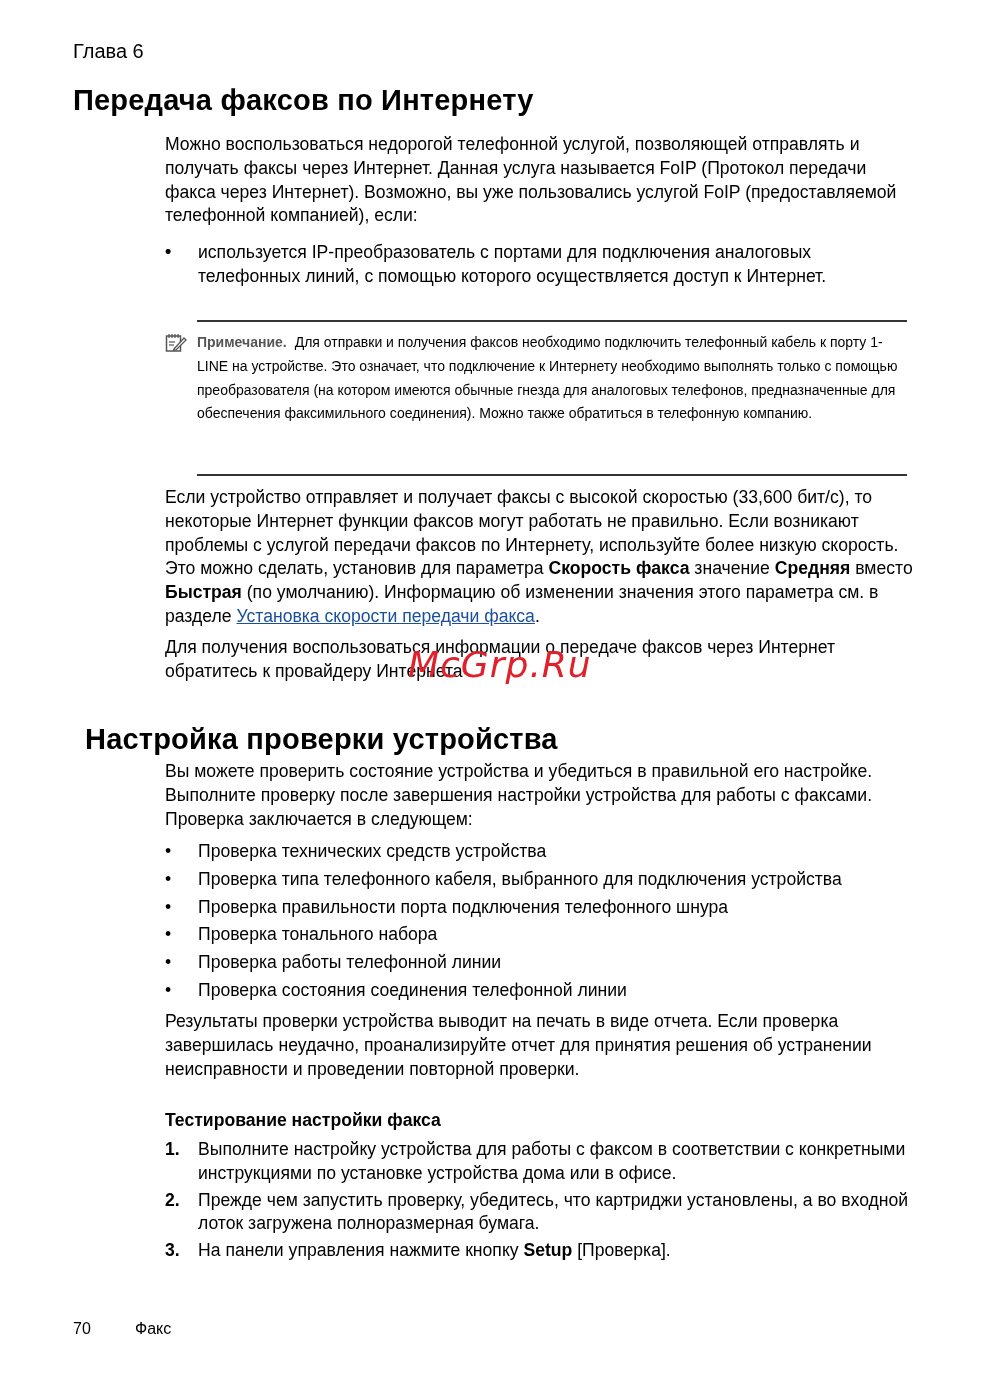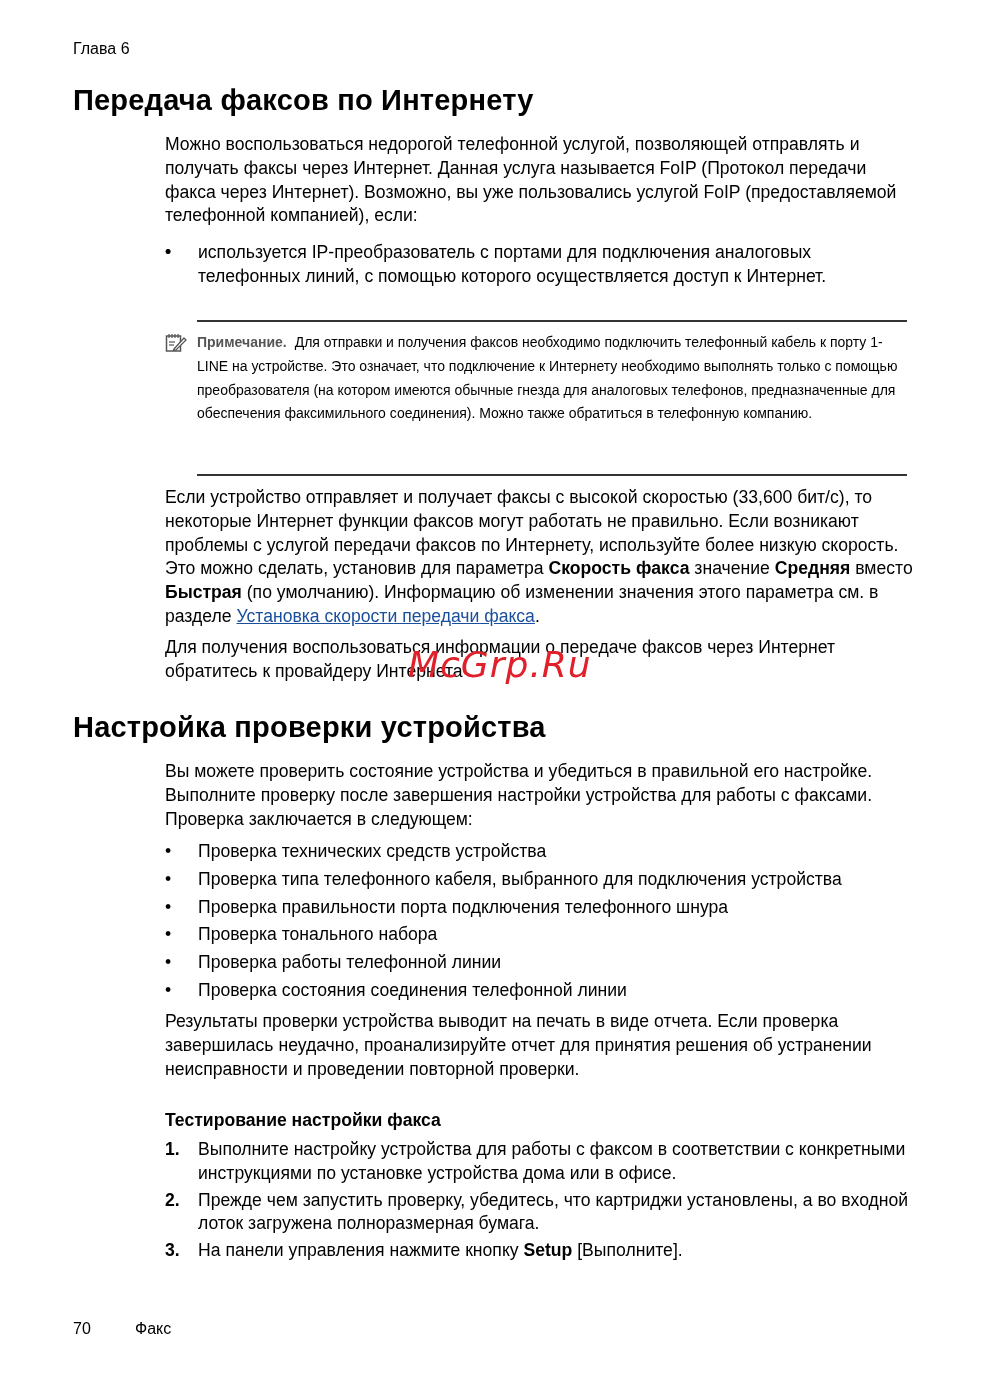--- a/index.html
+++ b/index.html
@@ -1,20 +1,20 @@
 <!DOCTYPE html>
 <html><head>
 <meta charset="utf-8">
 <style>
   html, body { margin: 0; padding: 0; background: #ffffff; }
   body {
     width: 1000px; height: 1385px; position: relative; overflow: hidden;
     font-family: "Liberation Sans", sans-serif; color: #000;
   }
-  .chapter { position: absolute; left: 73px; top: 40px; font-size: 16px; }
+  .chapter { position: absolute; left: 73px; top: 40px; font-size: 20px; }
   .h1 { position: absolute; left: 73px; font-size: 29px; font-weight: bold; letter-spacing: 0.2px; }
   .block { position: absolute; left: 165px; width: 750px; font-size: 17.6px; line-height: 23.8px; }
   p { margin: 0; }
   .bullets { list-style: none; margin: 0; padding: 0; }
   .bullets li { position: relative; padding-left: 33px; margin-bottom: 4px; }
   .bullets li .dot { position: absolute; left: 0; top: 0; }
   .rule { position: absolute; left: 197px; width: 710px; height: 2px; background: #333; }
   .note { position: absolute; left: 165px; top: 331px; width: 745px; font-size: 14px; line-height: 23.8px; }
   .note-icon { position: absolute; left: 0; top: 2px; width: 22px; height: 20px; }
   .note-body { padding-left: 32px; }
@@ -72,21 +72,21 @@
 <div class="block" style="top:486px;">
   <p><span>Если устройство отправляет и получает факсы с высокой скоростью (33,600 бит/с), то некоторые Интернет функции факсов могут работать не правильно. Если возникают проблемы с услугой передачи факсов по Интернету, используйте более низкую скорость. Это можно сделать, установив для параметра </span><b>Скорость факса</b><span> значение </span><b>Средняя</b><span> вместо </span><b>Быстрая</b><span> (по умолчанию). Информацию об изменении значения этого параметра см. в разделе </span><a class="link">Установка скорости передачи факса</a><span>.</span></p>
 </div>
 
 <div class="block" style="top:636px;">
   <p>Для получения воспользоваться информации о передаче факсов через Интернет обратитесь к провайдеру Интернета</p>
 </div>
 
 <div class="watermark">McGrp.Ru</div>
 
-<h1 class="h1" style="top:711px;margin:0;">Настройка проверки устройства</h1>
+<h1 class="h1" style="top:711px;margin:12px;">Настройка проверки устройства</h1>
 
 <div class="block" style="top:760px;">
   <p>Вы можете проверить состояние устройства и убедиться в правильной его настройке. Выполните проверку после завершения настройки устройства для работы с факсами. Проверка заключается в следующем:</p>
 </div>
 
 <div class="block" style="top:840px;">
   <ul class="bullets">
     <li><span class="dot">•</span><span>Проверка технических средств устройства</span></li>
     <li><span class="dot">•</span><span>Проверка типа телефонного кабеля, выбранного для подключения устройства</span></li>
     <li><span class="dot">•</span><span>Проверка правильности порта подключения телефонного шнура</span></li>
@@ -99,18 +99,18 @@
 <div class="block" style="top:1010px;">
   <p>Результаты проверки устройства выводит на печать в виде отчета. Если проверка завершилась неудачно, проанализируйте отчет для принятия решения об устранении неисправности и проведении повторной проверки.</p>
 </div>
 
 <div class="h3">Тестирование настройки факса</div>
 
 <div class="block" style="top:1138px;">
   <ol class="steps">
     <li><span class="num">1.</span><span>Выполните настройку устройства для работы с факсом в соответствии с конкретными инструкциями по установке устройства дома или в офисе.</span></li>
     <li><span class="num">2.</span><span>Прежде чем запустить проверку, убедитесь, что картриджи установлены, а во входной лоток загружена полноразмерная бумага.</span></li>
-    <li><span class="num">3.</span><span>На панели управления нажмите кнопку </span><b>Setup</b><span> [Выполните].</span></li>
+    <li><span class="num">3.</span><span>На панели управления нажмите кнопку </span><b>Setup</b><span> [Проверка].</span></li>
   </ol>
 </div>
 
 <div class="footer-page">70</div>
 <div class="footer-section">Факс</div>
 
 </body></html>

